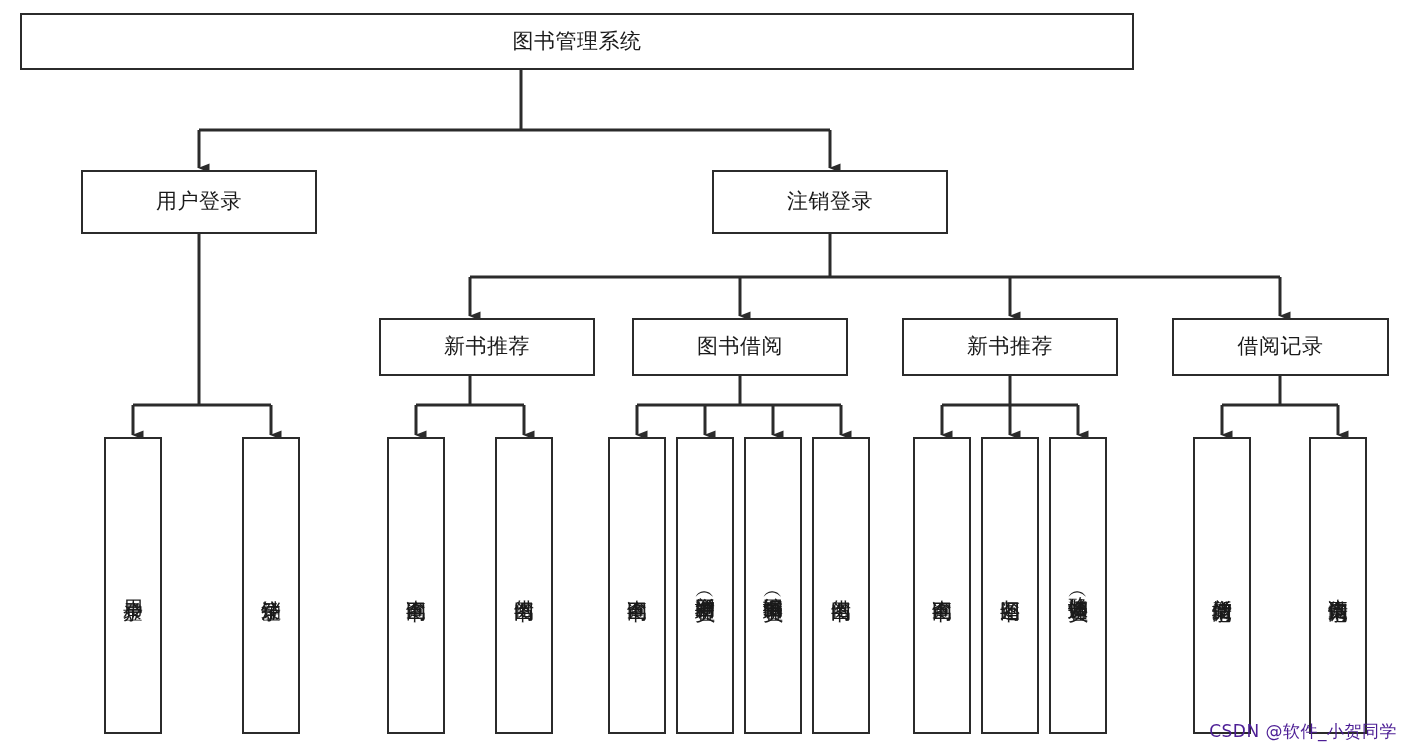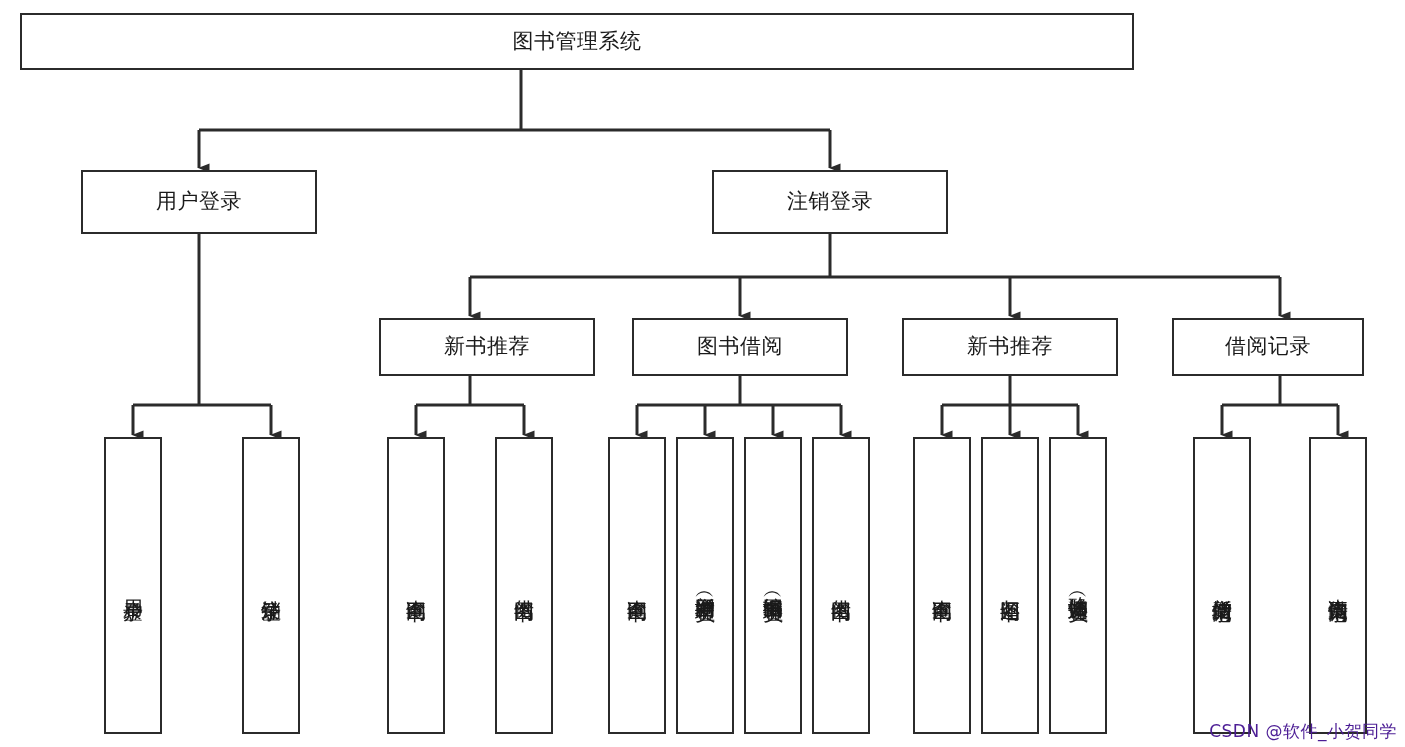--- a/index.html
+++ b/index.html
@@ -136,21 +136,21 @@
 
   <div class="node h" style="left:379px; top:318px; width:216px; height:58px;">
     <span>新书推荐</span>
   </div>
   <div class="node h" style="left:632px; top:318px; width:216px; height:58px;">
     <span>图书借阅</span>
   </div>
   <div class="node h" style="left:902px; top:318px; width:216px; height:58px;">
     <span>新书推荐</span>
   </div>
-  <div class="node h" style="left:1172px; top:318px; width:192px; height:58px;">
+  <div class="node h" style="left:1172px; top:318px; width:217px; height:58px;">
     <span>借阅记录</span>
   </div>
 
   <div class="node leaf" style="left:104px; top:437px; width:58px; height:297px;">
     <span class="txt">用户登录</span>
   </div>
   <div class="node leaf" style="left:242px; top:437px; width:58px; height:297px;">
     <span class="txt">注销登录</span>
   </div>
 

